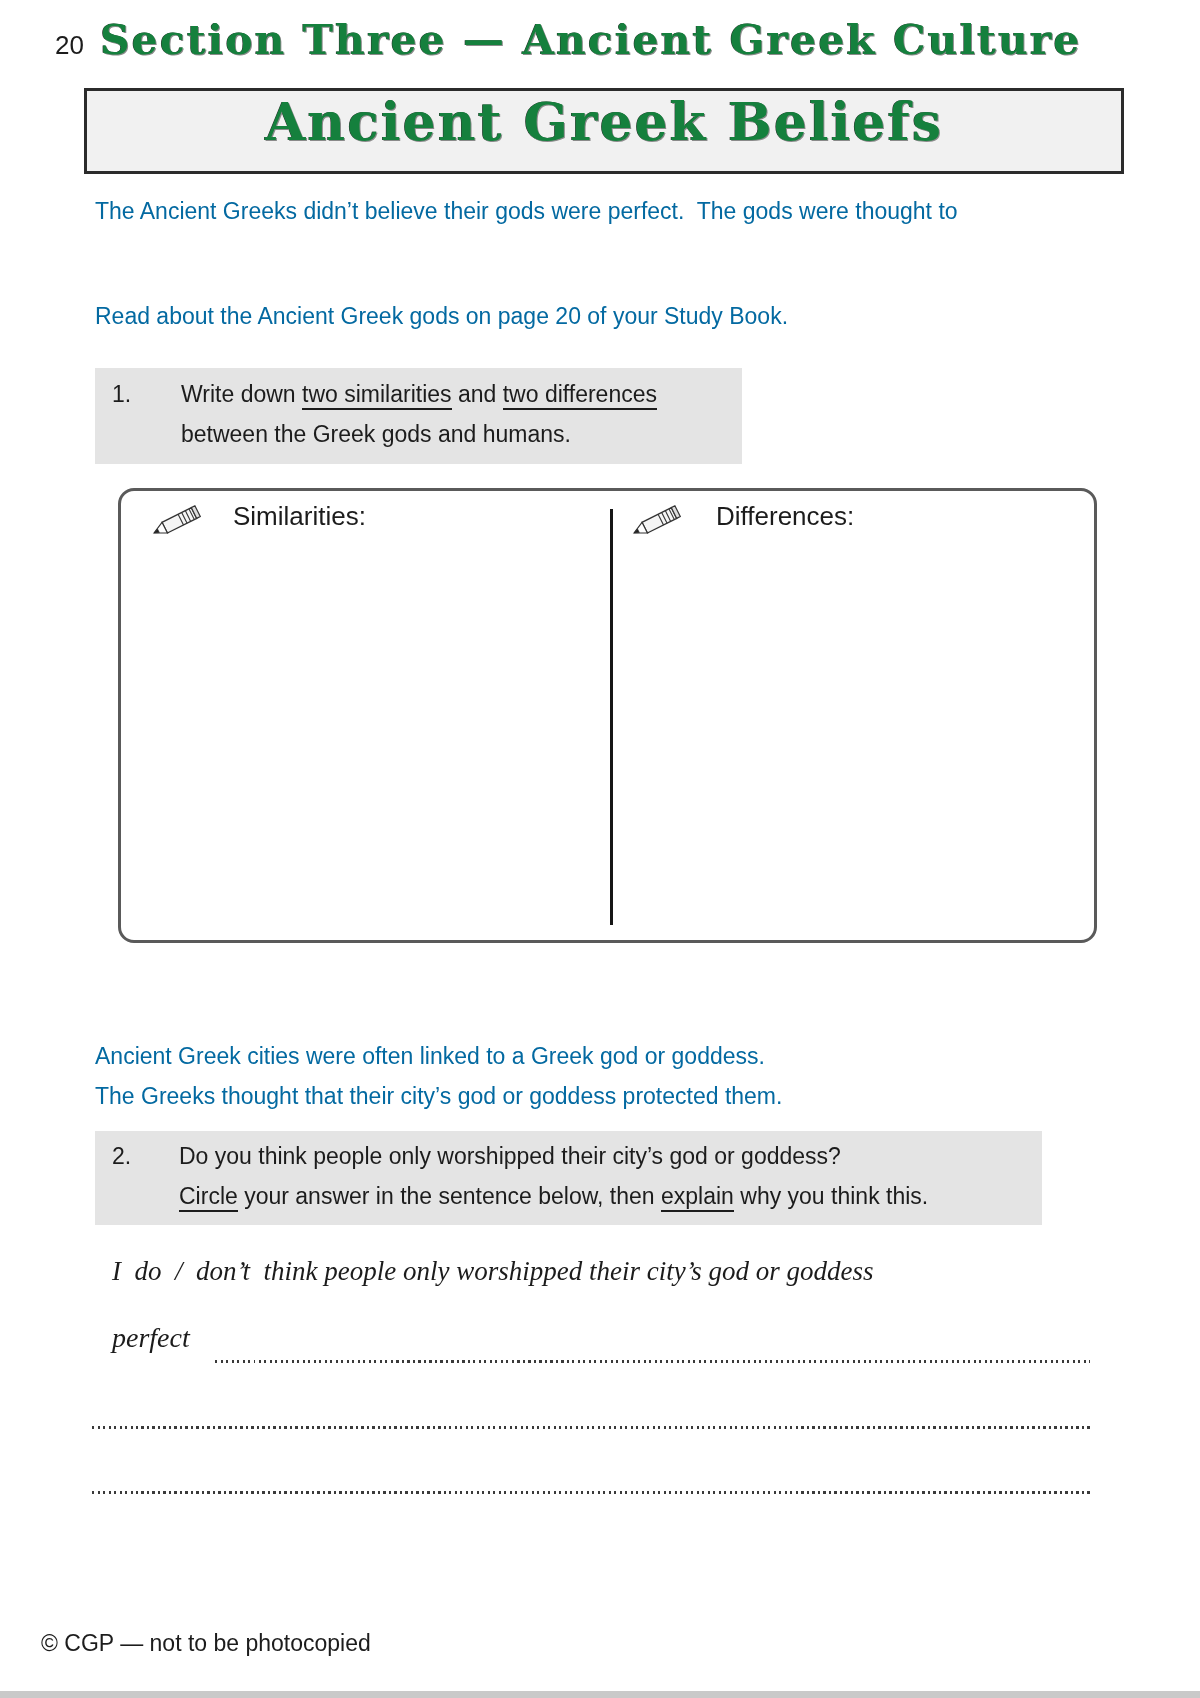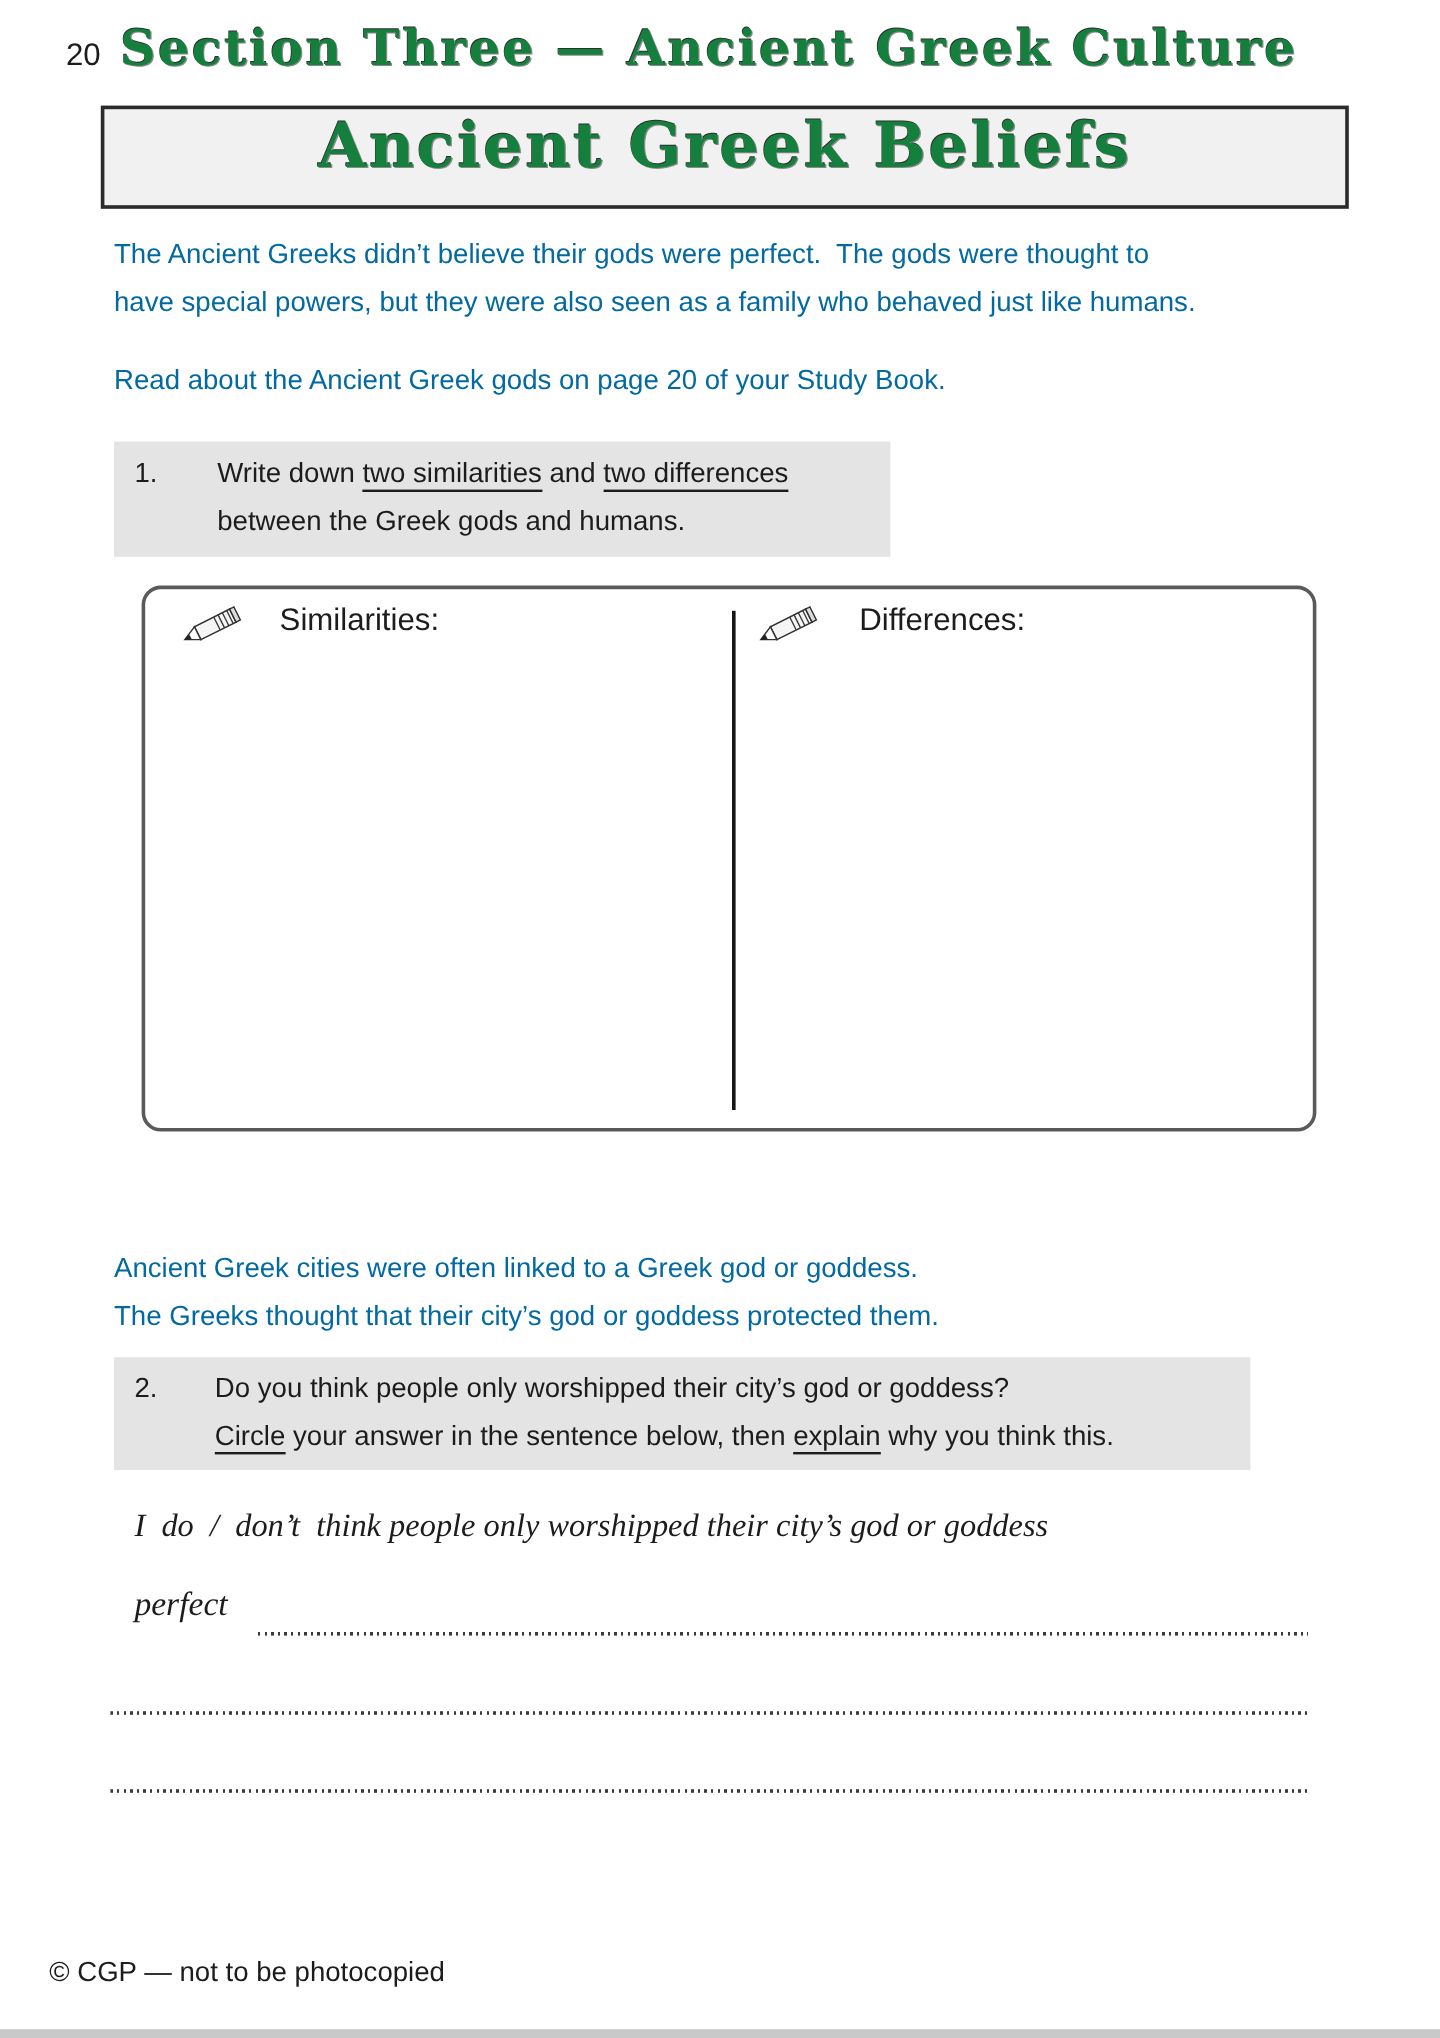--- a/index.html
+++ b/index.html
@@ -48,21 +48,20 @@
 
   <div class="pagenum" style="left:55px; top:30px;">20</div>
 
   <div class="sketch section-header">Section Three — Ancient Greek Culture</div>
 
   <div class="title-box">
     <span class="sketch page-title">Ancient Greek Beliefs</span>
   </div>
 
   <div class="t" style="left:95px; top:198px;">The Ancient Greeks didn’t believe their gods were perfect.  The gods were thought to</div>
-  <div class="t" style="left:95px; top:238px;">have special powers, but they were also seen as a family who behaved just like humans.</div>
   <div class="t" style="left:95px; top:303px;">Read about the Ancient Greek gods on page 20 of your Study Book.</div>
 
   <div class="qbox" style="left:95px; top:368px; width:647px; height:96px;">
     <span class="qn" style="left:17px; top:13px;">1.</span>
     <span class="ql" style="left:53px; top:13px;"><span>Write down </span><span class="u">two similarities</span><span> and </span><span class="u">two differences</span></span>
     <span class="ql" style="left:53px; top:53px;">between the Greek gods and humans.</span>
   </div>
 
   <div class="answer-box">
 

